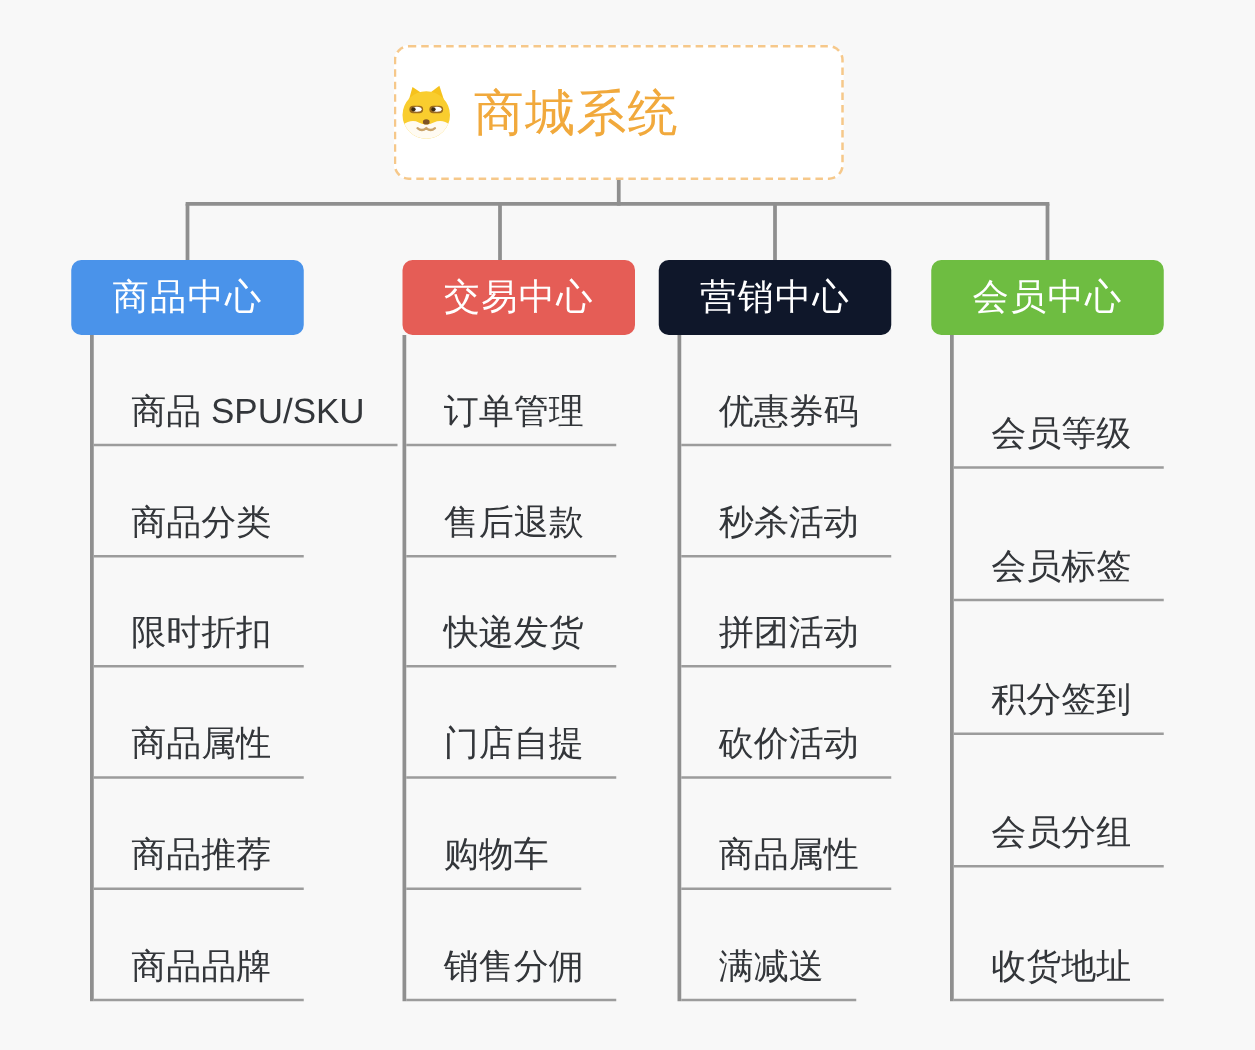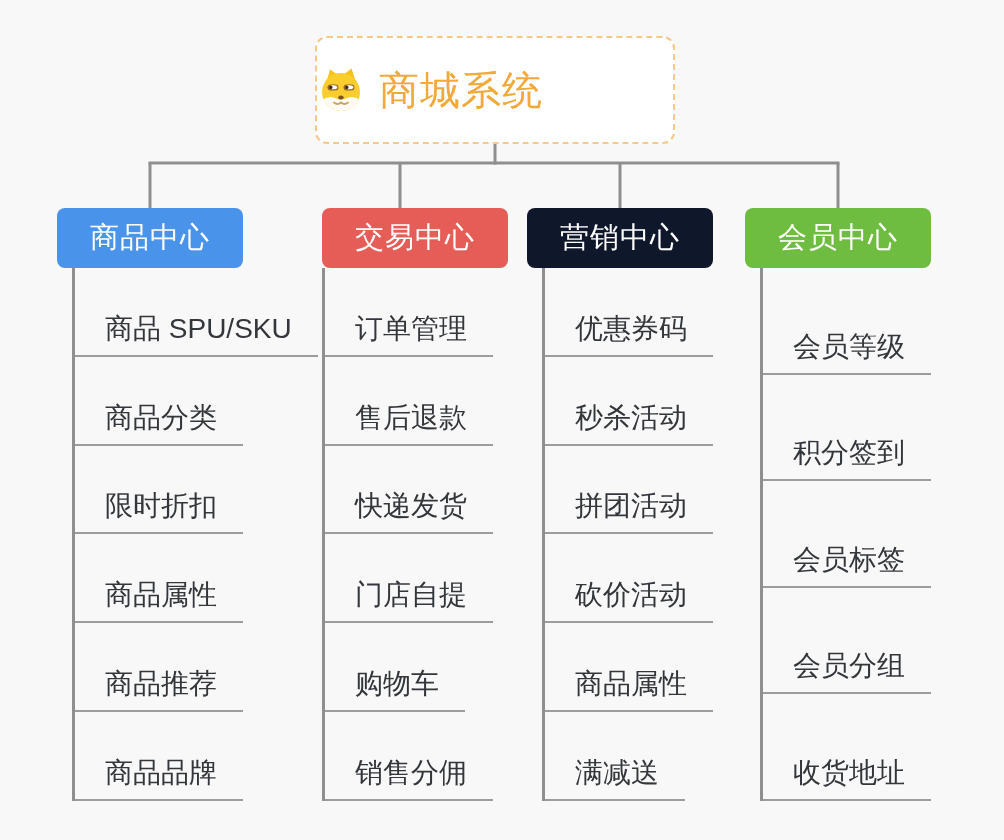--- a/index.html
+++ b/index.html
@@ -160,19 +160,19 @@
     <div class="item">砍价活动</div>
     <div class="item">商品属性</div>
     <div class="item">满减送</div>
   </div>
 
   <div class="branch-header bh-4" style="background: rgb(110, 189, 65);">
     <span>会员中心</span>
   </div>
   <div class="branch-items bi-4">
     <div class="item">会员等级</div>
+    <div class="item">会员标签</div>
     <div class="item">积分签到</div>
-    <div class="item">会员标签</div>
     <div class="item">会员分组</div>
     <div class="item">收货地址</div>
   </div>
 
 </div>
 
 </body></html>

